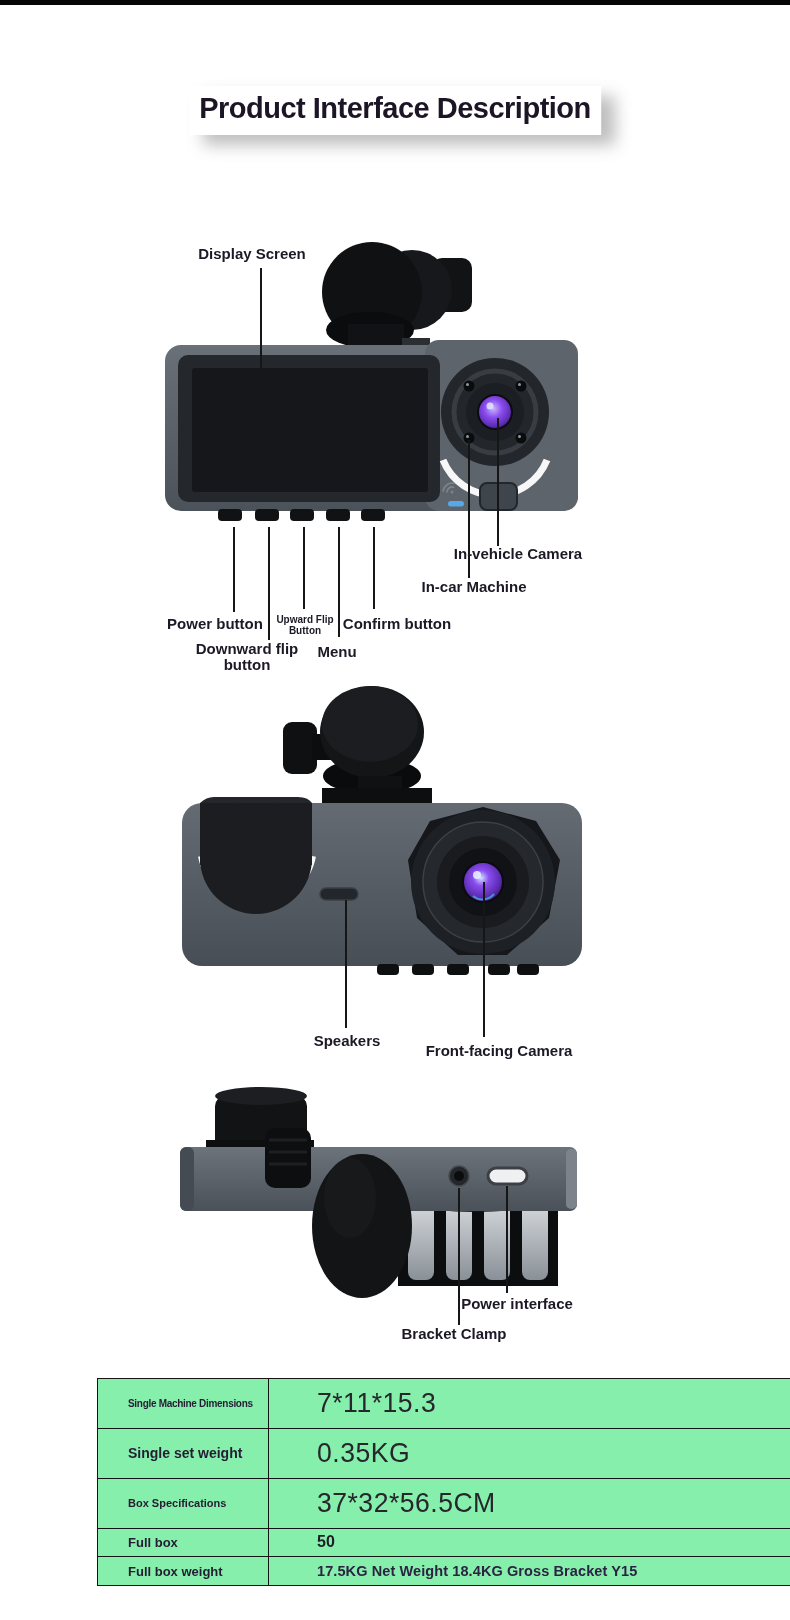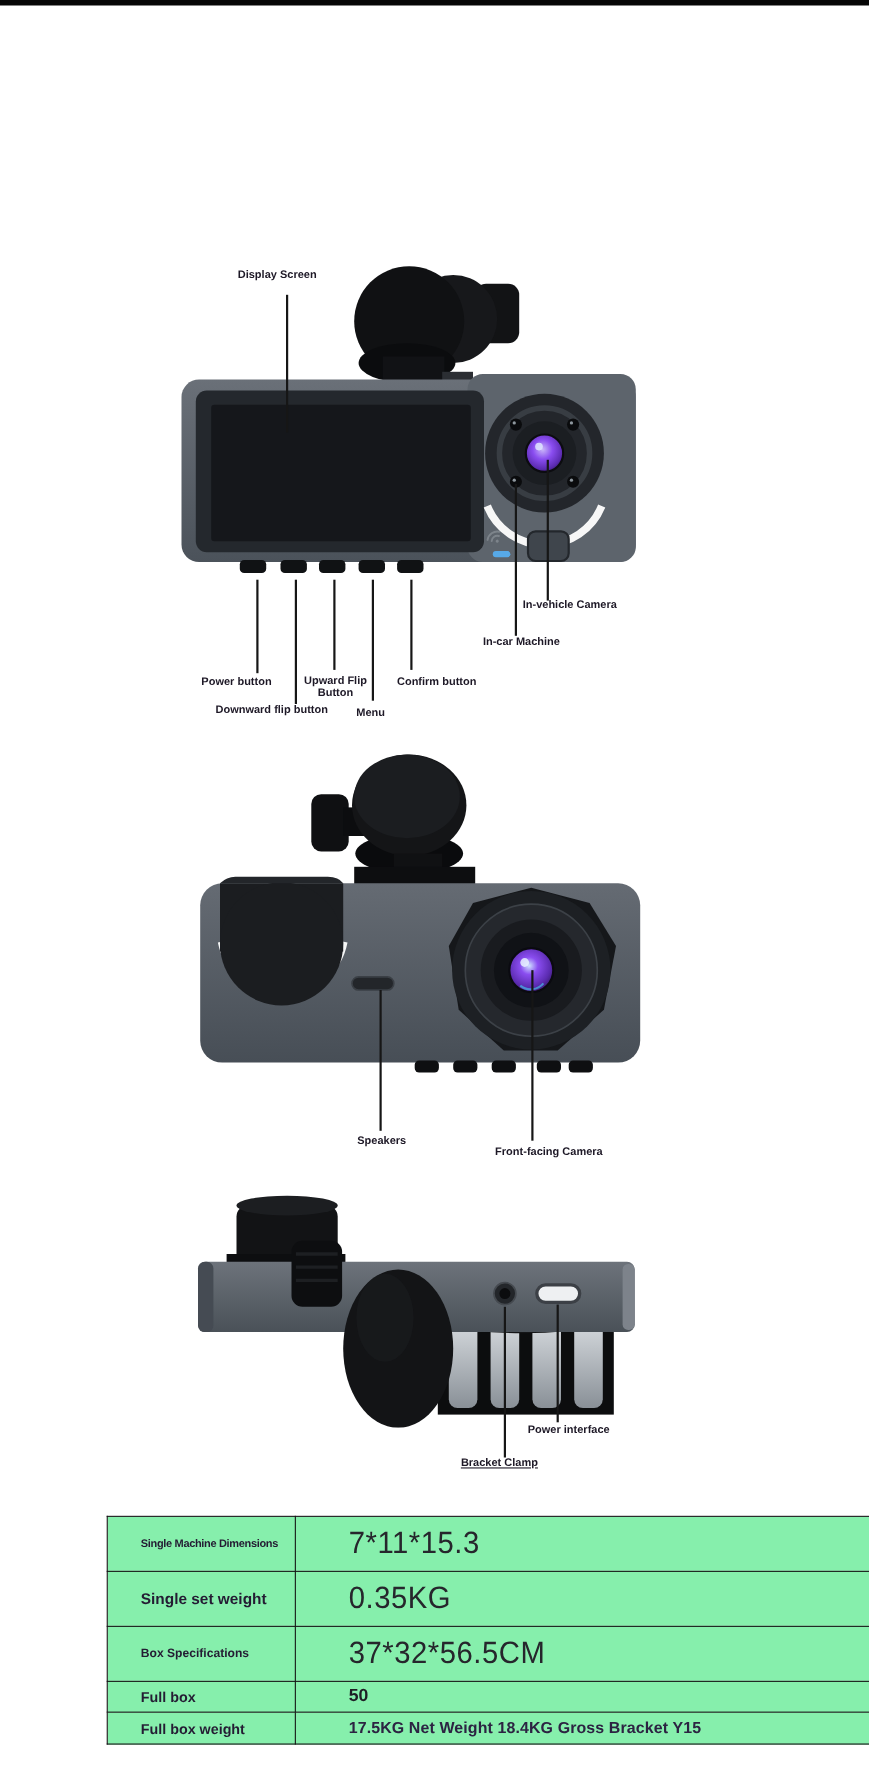--- a/index.html
+++ b/index.html
@@ -11,21 +11,21 @@
   .title-wrap{
     position:absolute;left:50%;top:86px;transform:translateX(-50%);
     background:#ffffff;padding:6px 10px 10px 10px;
     box-shadow:14px 10px 16px rgba(110,110,110,0.45);
   }
   .title{
     font-size:29px;font-weight:700;color:#1b1526;letter-spacing:-0.5px;white-space:nowrap;
   }
   .callout{position:absolute;width:1.5px;background:#161616;}
   .lbl{
-    position:absolute;font-weight:700;color:#1d1826;font-size:10px;line-height:1.08;
+    position:absolute;font-weight:700;color:#1d1826;font-size:15px;line-height:1.08;
     text-align:center;transform:translateX(-50%);white-space:nowrap;
   }
   .lbl.wrap{white-space:normal;}
   .lbl.small{font-size:10px;}
   .illus{position:absolute;}
   
   .spec-table{
     position:absolute;left:97px;top:1378px;width:644px;height:208px;
     border-collapse:collapse;table-layout:fixed;
   }
@@ -44,20 +44,23 @@
   .l-r4{font-size:13px;}
   .l-r5{font-size:13px;}
 </style>
 </head>
 <body>
 
 <div id="canvas">
 
   <div class="topbar"></div>
 
+  <div class="title-wrap">
+    <div class="title">Product Interface Description</div>
+  </div>
 
   <svg class="illus" style="left:160px;top:232px;" width="425" height="300" viewBox="0 0 425 300">
     <defs>
       <linearGradient id="bodyGrad1" x1="0" y1="0" x2="0" y2="1">
         <stop offset="0" stop-color="#6a7078"></stop>
           <stop offset="1" stop-color="#4b525a"></stop>
       </linearGradient>
       <radialGradient id="lensGrad1" cx="0.45" cy="0.4" r="0.75">
         <stop offset="0" stop-color="#c9b6f8"></stop>
           <stop offset="0.35" stop-color="#8a4df0"></stop>
@@ -247,21 +250,21 @@
       <circle cx="289" cy="98" r="5" fill="#0b0c0e"></circle>
     </g>
 
     <rect x="318" y="90" width="39" height="16" rx="8" fill="#eef0f2" stroke="#3c4046" stroke-width="3"></rect>
   </svg>
 
   <div class="callout" style="left:458px;top:1188px;height:137px;"></div>
   <div class="callout" style="left:506px;top:1186px;height:107px;"></div>
 
   <div class="lbl" style="left:517px;top:1296px;">Power interface</div>
-  <div class="lbl" style="left:454px;top:1326px;text-decoration:underline;">Bracket Clamp</div>
+  <div class="lbl" style="left:454px;top:1326px;">Bracket Clamp</div>
 
   <table class="spec-table">
     <tbody>
         <tr>
       <td class="c1 l-r1">Single Machine Dimensions</td>
       <td class="c2"><span class="v-big">7*11*15.3</span></td>
     </tr>
     <tr>
       <td class="c1 l-r2">Single set weight</td>
       <td class="c2"><span class="v-big">0.35KG</span></td>

